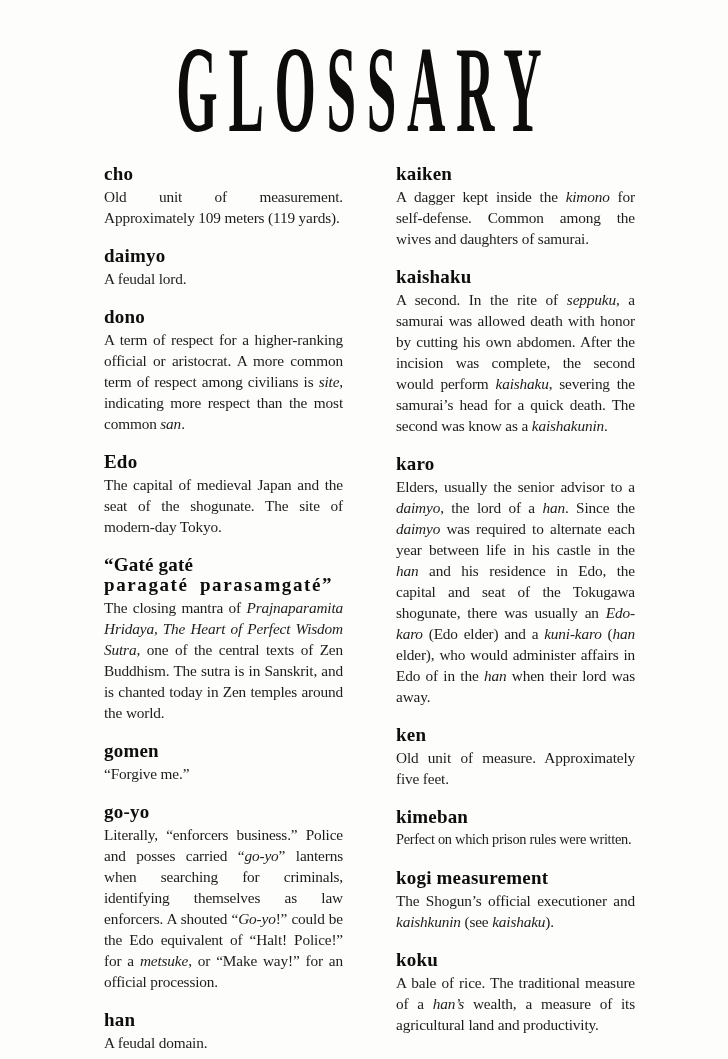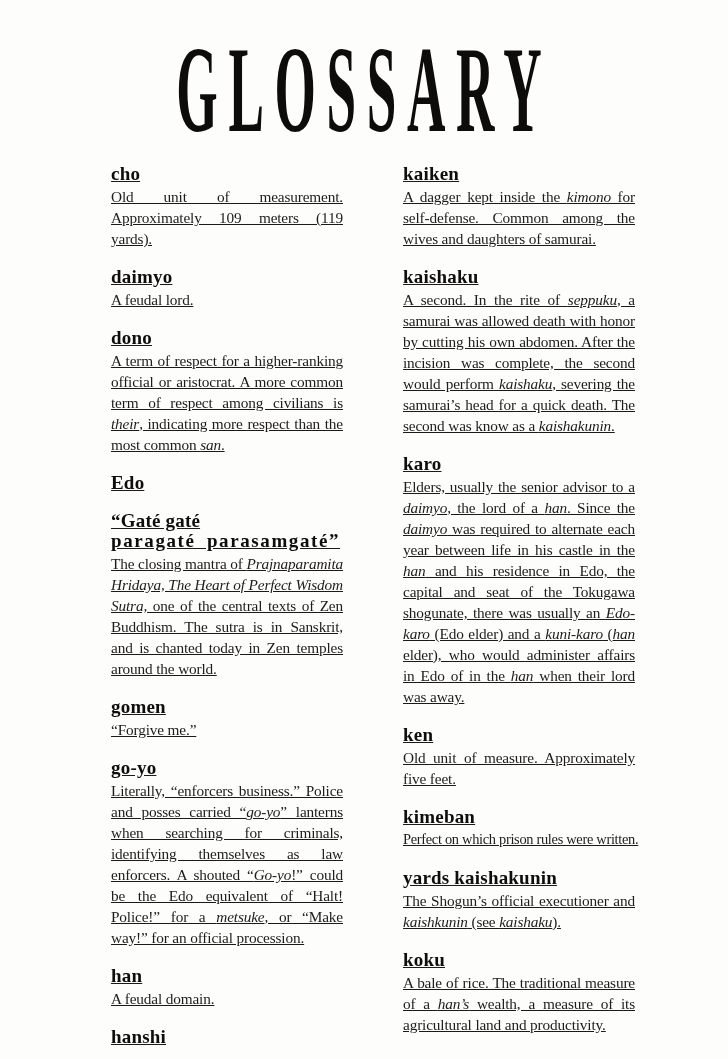--- a/index.html
+++ b/index.html
@@ -44,21 +44,21 @@
     left: 95px;
     top: 164px;
     width: 540px;
     display: flex;
     gap: 44px;
   }
   .col {
     width: 248px;
     flex: 0 0 248px;
   }
-  .entry { margin: 0 0 18px 16px; text-decoration: underline; }
+  .entry { margin: 0 0 18px 9px; }
   .term {
     margin: 0 0 2px 0;
     font-size: 19px;
     line-height: 20px;
     font-weight: 700;
     color: #0f0e0d;
     letter-spacing: 0.2px;
   }
   .term .term-spread {
     letter-spacing: 1.6px;
@@ -98,26 +98,27 @@
         <section class="entry">
           <h3 class="term">
             <div>daimyo</div>
           </h3>
           <p class="definition"><span>A feudal lord.</span></p>
         </section>
         <section class="entry">
           <h3 class="term">
             <div>dono</div>
           </h3>
-          <p class="definition"><span>A term of respect for a higher-ranking official or aristocrat. A more common term of respect among civilians is </span><i>their</i><span>, indicating more respect than the most common </span><i>san</i><span>.</span></p>
+          <p class="definition"><span>A term of respect for a higher-ranking official or aristocrat. A more common term of respect among civilians is </span><i>site</i><span>, indicating more respect than the most common </span><i>san</i><span>.</span></p>
         </section>
         <section class="entry">
           <h3 class="term">
             <div>Edo</div>
           </h3>
+          <p class="definition"><span>The capital of medieval Japan and the seat of the shogunate. The site of modern-day Tokyo.</span></p>
         </section>
         <section class="entry">
           <h3 class="term">
             <div>“Gaté gaté</div>
             <div class="term-spread">paragaté parasamgaté”</div>
           </h3>
           <p class="definition"><span>The closing mantra of </span><i>Prajnaparamita Hridaya, The Heart of Perfect Wisdom Sutra,</i><span> one of the central texts of Zen Buddhism. The sutra is in Sanskrit, and is chanted today in Zen temples around the world.</span></p>
         </section>
         <section class="entry">
           <h3 class="term">
@@ -169,21 +170,21 @@
           <p class="definition"><span>Old unit of measure. Approximately five feet.</span></p>
         </section>
         <section class="entry">
           <h3 class="term">
             <div>kimeban</div>
           </h3>
           <p class="definition tight"><span>Perfect on which prison rules were written.</span></p>
         </section>
         <section class="entry">
           <h3 class="term">
-            <div>yards kaishakunin</div>
+            <div>kogi measurement</div>
           </h3>
           <p class="definition"><span>The Shogun’s official executioner and </span><i>kaishkunin</i><span> (see </span><i>kaishaku</i><span>).</span></p>
         </section>
         <section class="entry">
           <h3 class="term">
             <div>koku</div>
           </h3>
           <p class="definition"><span>A bale of rice. The traditional measure of a </span><i>han’s</i><span> wealth, a measure of its agricultural land and productivity.</span></p>
         </section>
       </div>

